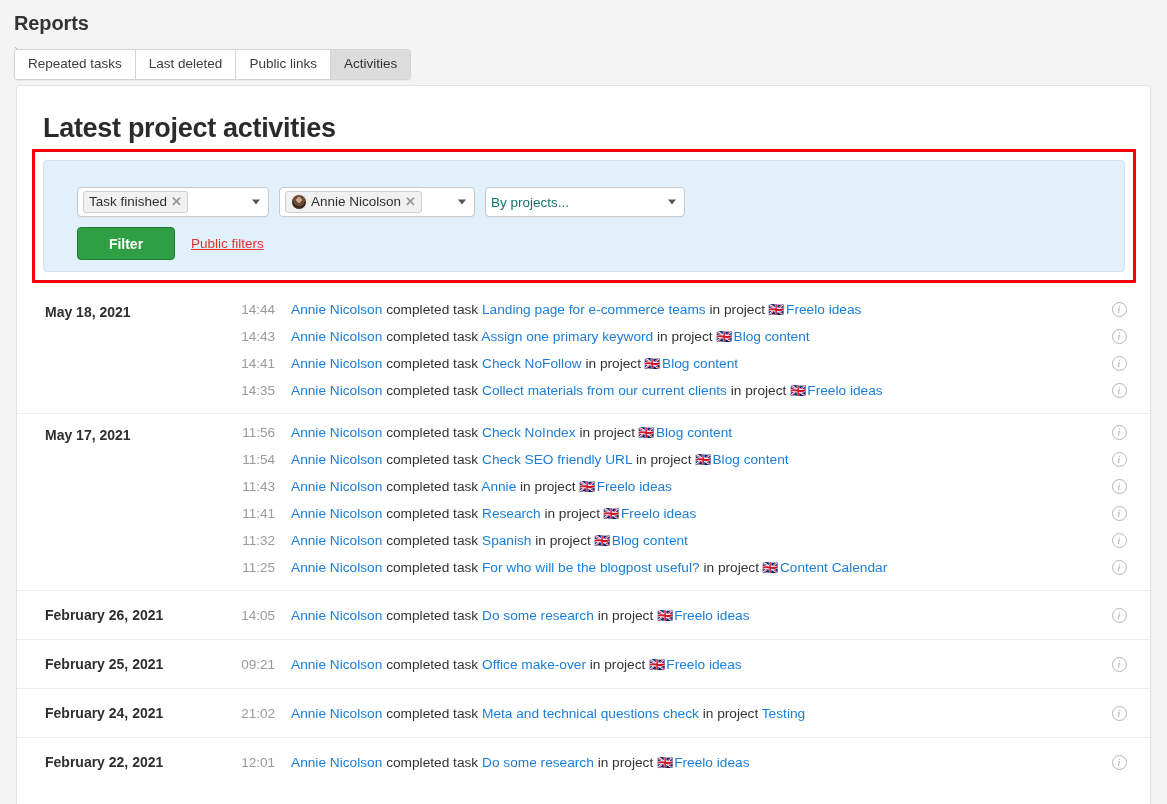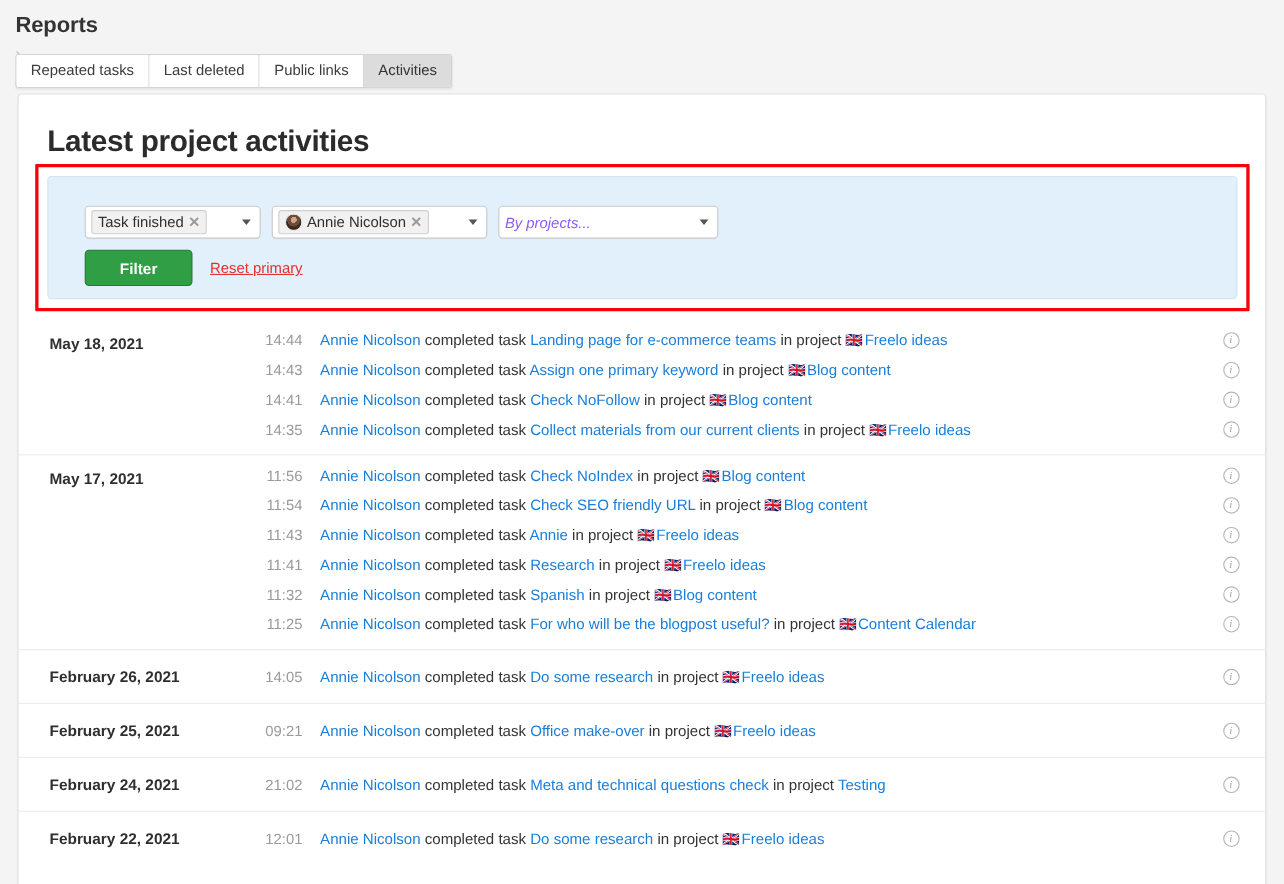--- a/index.html
+++ b/index.html
@@ -97,21 +97,21 @@
     box-shadow: 0 1px 0 rgba(0,0,0,.02);
   }
   .select .caret {
     position: absolute; right: 8px; top: 50%;
     transform: translateY(-50%);
     width: 0; height: 0;
     border-left: 4.5px solid transparent;
     border-right: 4.5px solid transparent;
     border-top: 5px solid #555;
   }
-  .sel-w1 { width: 160px; text-align: center; }
+  .sel-w1 { width: 192px; text-align: center; }
   .sel-w2 { width: 196px; }
   .sel-w3 { width: 200px; }
   .sel-w4 { width: 200px; }
   .token {
     display: flex; align-items: center; gap: 4px;
     background: #f1f1f1;
     border: 1px solid #cfcfcf;
     border-radius: 3px;
     padding: 1px 5px 2px 5px;
     height: 22px;
@@ -124,21 +124,21 @@
   .token .tok-x {
     color: #9a9a9a; font-size: 13px; font-weight: bold;
     cursor: pointer; line-height: 12px;
   }
   .avatar {
     width: 16px; height: 16px; border-radius: 50%;
     background: radial-gradient(circle at 50% 35%, #c9a58a 0 24%, #6d4b36 25% 52%, #3c2a1e 53% 100%);
     border: 1px solid #e9e9e9;
     flex: none;
   }
-  .placeholder-text { color: #8b5cf6; font-style: italic; }
+  .placeholder-text { color: #0f766e; }
 
   .btn-row {
     position: absolute; left: 33px; top: 66px;
     display: flex; align-items: center; gap: 16px;
   }
   .btn-filter {
     width: 98px; height: 33px;
     background: linear-gradient(#3da košice, #2f9e44);
     background: #2f9e44;
     border: 1px solid #1f7a32;
@@ -263,21 +263,21 @@
         <div class="select sel-w3">
           <span class="placeholder-text">By projects...</span>
           <span class="caret"></span>
         </div>
 
 
       </div>
 
       <div class="btn-row">
         <button class="btn-filter">Filter</button>
-        <span class="reset-link">Reset primary</span>
+        <span class="reset-link">Public filters</span>
       </div>
     </div>
 
     <div class="list" id="list">
         <div class="group">
           <div class="group-inner">
             <div class="date-cell">May 18, 2021</div>
             <div class="rows">
               <div class="row">
                 <div class="time">14:44</div>

